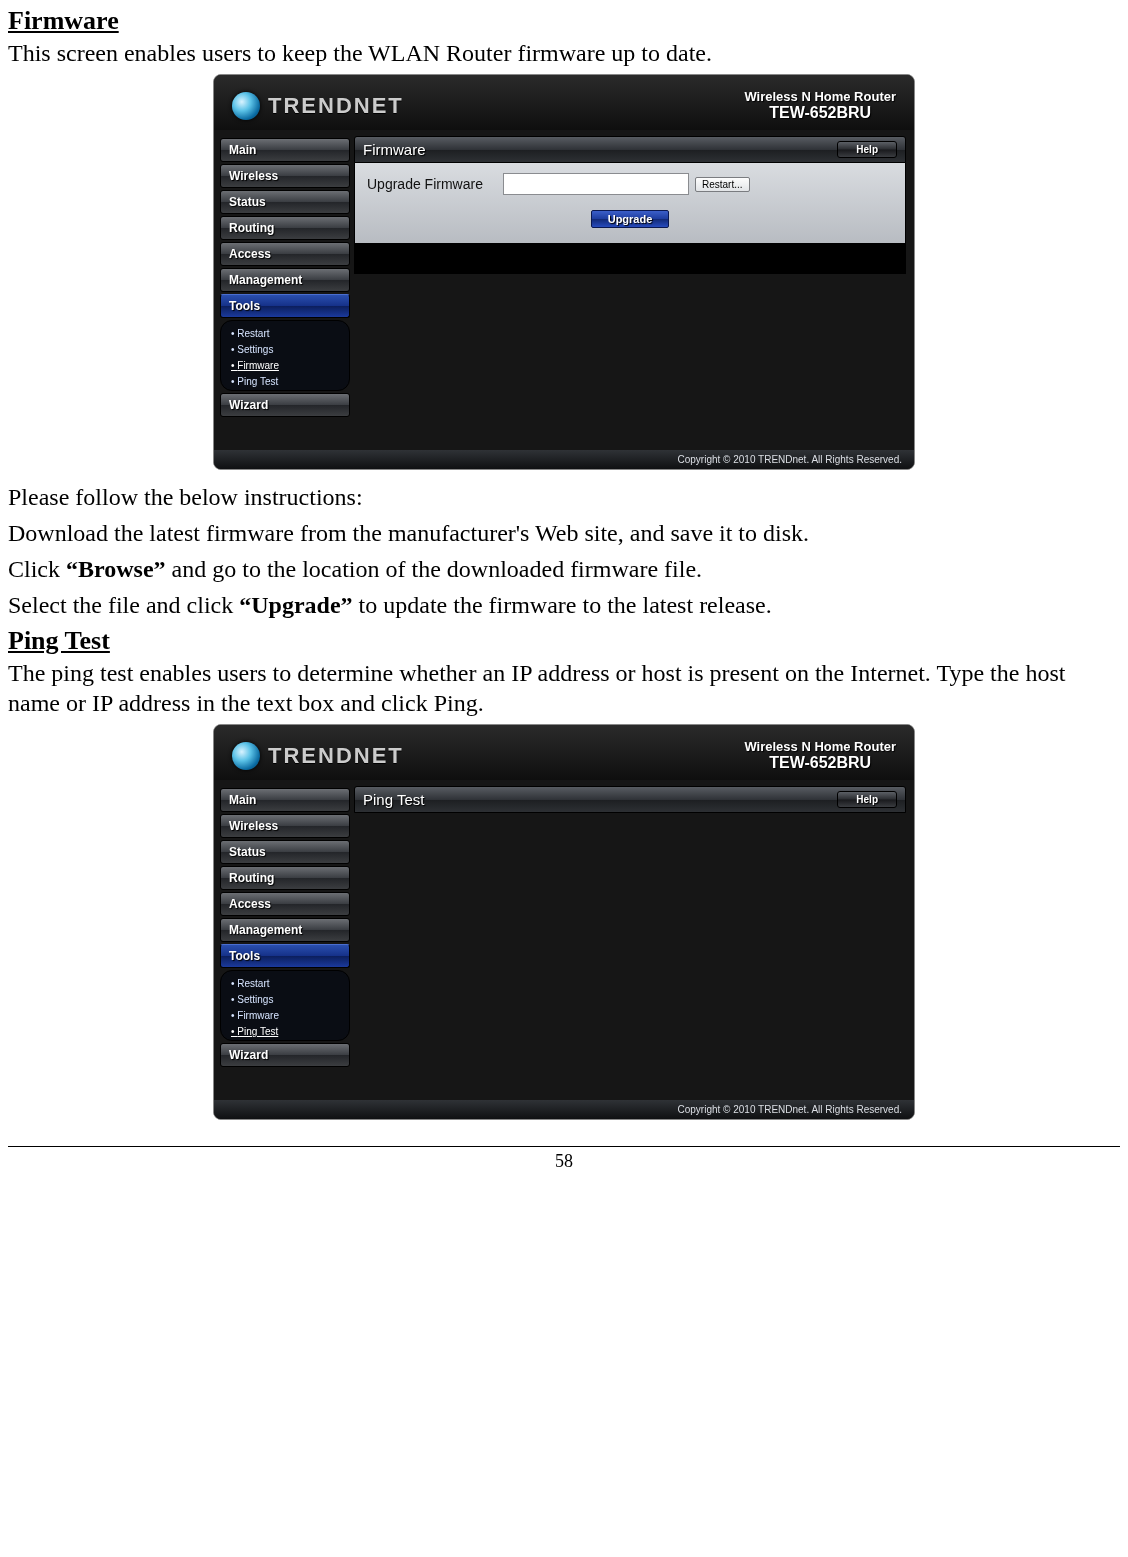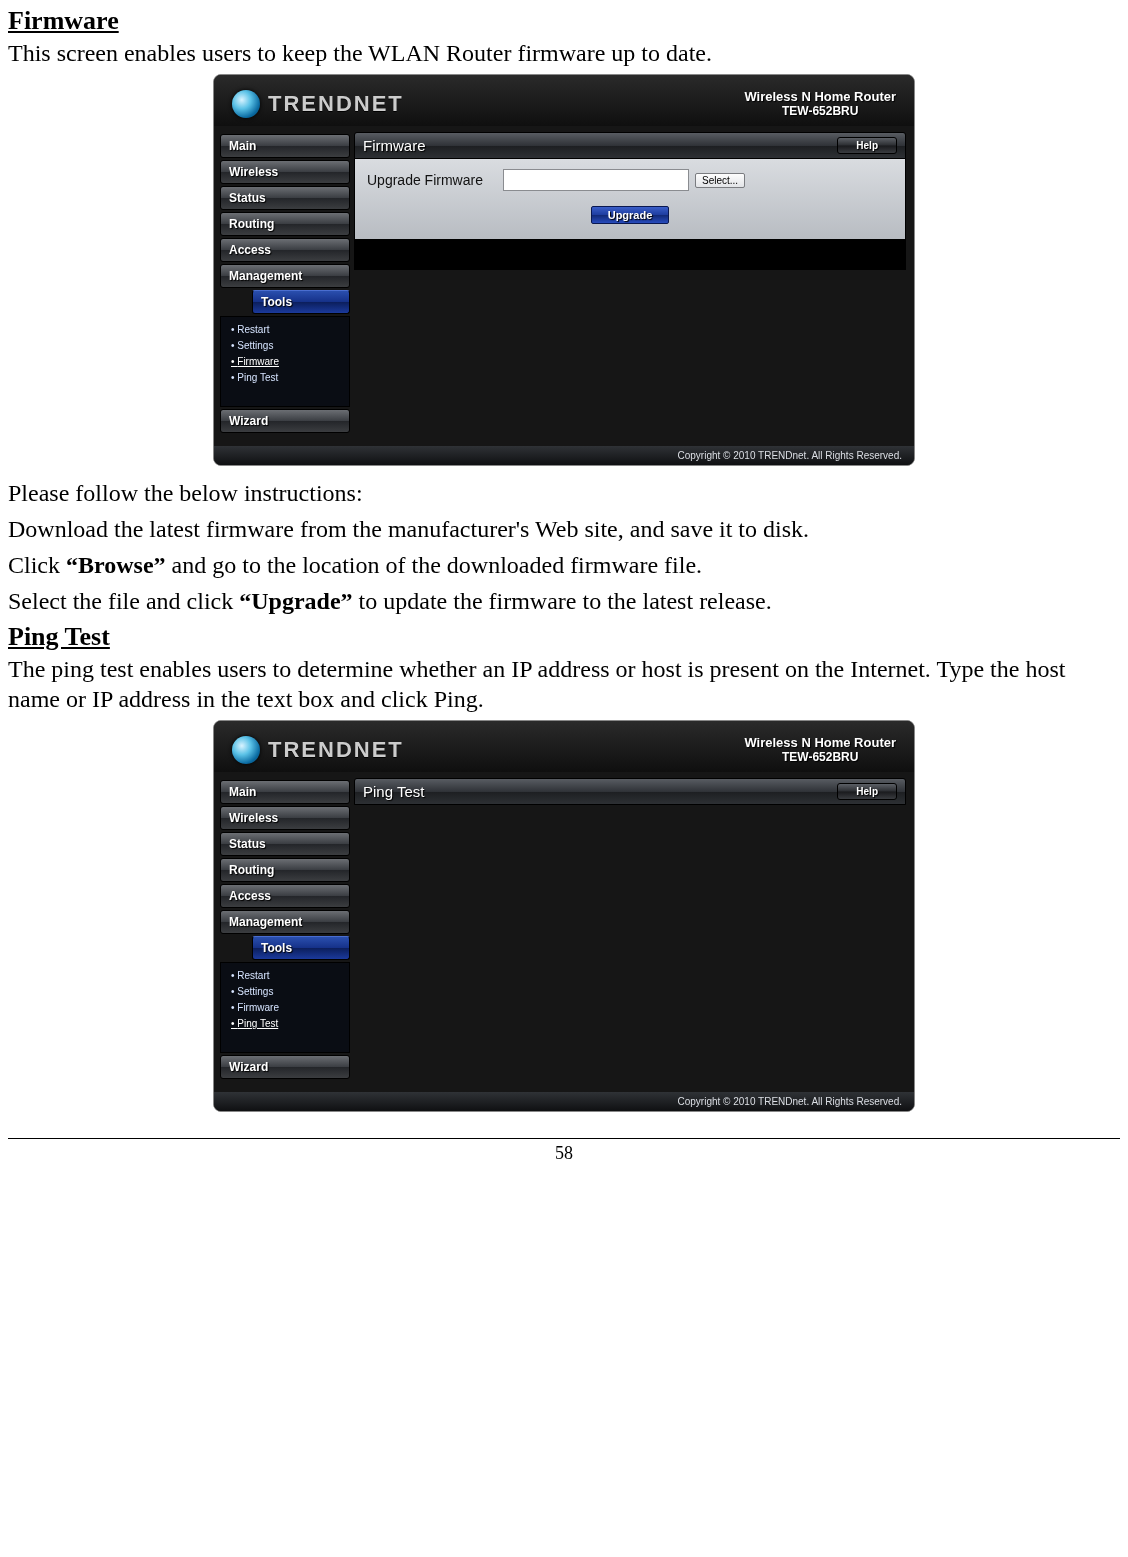--- a/index.html
+++ b/index.html
@@ -53,42 +53,41 @@
     font-family: Arial, sans-serif;
     font-size: 22px;
     font-weight: bold;
     letter-spacing: 2px;
     color: #ccc;
     text-shadow: 0 1px 0 #000;
   }
   .brand-text .n-alt { text-transform: uppercase; }
   .product-info { text-align: center; color: #fff; font-family: Liberation Sans, sans-serif; }
   .product-title { font-size: 13px; font-weight: bold; text-shadow: 1px 1px 1px #000; }
-  .product-model { font-size: 12px; font-weight: bold; text-shadow: 1px 1px 1px #000; }
+  .product-model { font-size: 16px; font-weight: bold; text-shadow: 1px 1px 1px #000; }
   .router-body { display: flex; min-height: 320px; background: #161616; }
   .nav-col { width: 130px; flex: 0 0 130px; padding: 6px 0 6px 6px; }
   .nav-btn {
     display: block;
     color: #fff;
     font-size: 12px;
     font-weight: bold;
     padding: 4px 8px;
     margin: 2px 0;
     background: linear-gradient(#6b6e73, #3c3f44 48%, #24262a 52%, #3b3d40);
     border: 1px solid #000;
     border-radius: 3px;
     text-shadow: 1px 1px 1px #000;
     cursor: pointer;
   }
   .nav-btn.selected {
     background: linear-gradient(#2a4fae, #16328a 48%, #0c1f5e 52%, #1b3a9c);
     border-top: 1px solid #4a6ed0;
-    margin-left: 32px;
-  }
-  .sub-items { background: #0a0d14; border: 1px solid #000; border-radius: 0; margin: 0 0 2px 0; padding: 4px 0 20px 0; }
+  }
+  .sub-items { background: #0a0d14; border: 1px solid #000; border-radius: 12px; margin: 0 0 2px 0; padding: 4px 0 0 0; }
   .sub-item {
     color: #d6e4ff;
     font-size: 10px;
     padding: 2px 6px 2px 10px;
     margin: 1px 0;
     cursor: pointer;
   }
   .sub-item.active { text-decoration: underline; color: #fff; }
   .sub-item::before { content: "• "; }
   .content-col { flex: 1; padding: 6px 8px 6px 4px; }
@@ -203,21 +202,21 @@
       </div>
       <div class="content-col">
         <div class="panel-title-bar">
           <span class="panel-title">Firmware</span>
           <span class="help-btn">Help</span>
         </div>
         <div class="panel-body">
           <div class="form-row">
             <div class="form-label">Upgrade Firmware</div>
             <input class="text-input" type="text" style="">
-            <button class="mini-btn">Select...</button>
+            <button class="mini-btn">Restart...</button>
           </div>
           <div class="action-btn-row">
             <span class="action-btn">Upgrade</span>
           </div>
         </div>
         <div class="black-spacer"></div>
       </div>
     </div>
     <div class="router-footer">Copyright © 2010 TRENDnet. All Rights Reserved.</div>
   </div>

